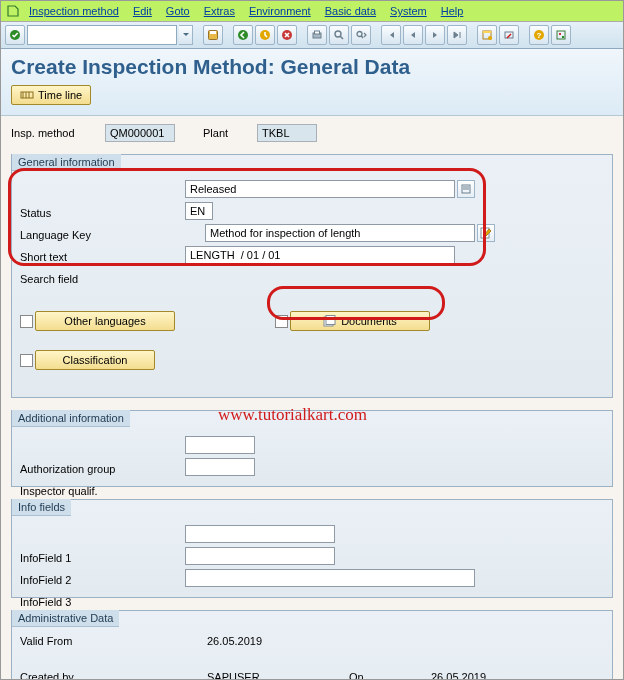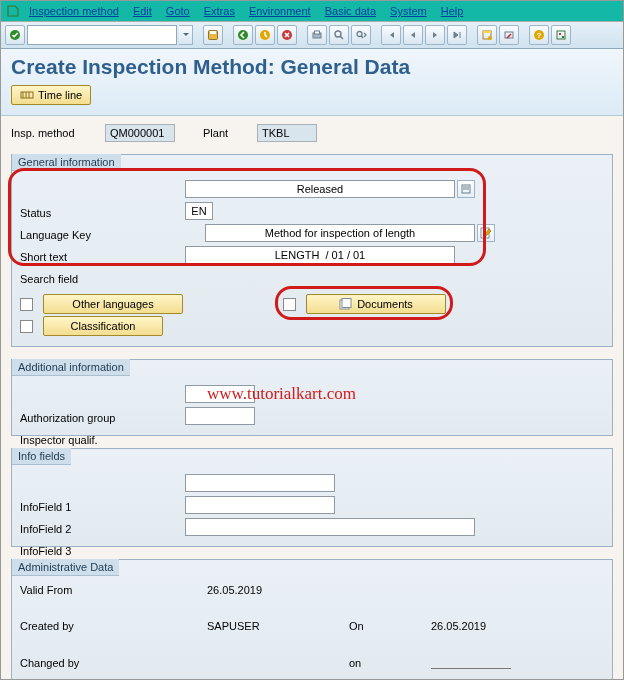--- a/index.html
+++ b/index.html
@@ -9,21 +9,21 @@
     background: #f7f4f0;
     width: 624px;
     height: 680px;
     overflow: hidden;
     border: 1px solid #999;
   }
   
   .menubar {
     display: flex;
     align-items: center;
-    background: #14b8a6;
+    background: #bef264;
     border-bottom: 1px solid #aaa;
     padding: 2px 4px;
     gap: 2px;
   }
   .menubar .doc-icon {
     width: 16px; height: 16px;
     display: inline-flex; align-items: center; justify-content: center;
     color: #357a2a;
   }
   .menubar .menu-item {
@@ -130,40 +130,39 @@
     align-items: center;
     height: 22px;
   }
   .form-label { width: 165px; margin-top: 47px; }
   .text-input {
     height: 18px;
     border: 1px solid #8f9aa5;
     background: #fff;
     font-size: 11px;
     padding: 0 4px;
-    text-align: center;
   }
   .redbox {
     border: 3px solid #d11a1a;
     border-radius: 16px;
     position: absolute;
     pointer-events: none;
   }
   .icon-btn {
     width: 18px; height: 18px;
     border: 1px solid #9cb5c8;
     background: linear-gradient(#fff,#e6eef5);
     display: inline-flex; align-items: center; justify-content: center;
     margin-left: 2px;
   }
   .checkbox-row {
     display: flex;
     align-items: center;
-    gap: 10px;
-    margin: 2px 0;
+    gap: 2px;
+    margin: 19px 0;
   }
   .checkbox {
     width: 13px; height: 13px;
     border: 1px solid #888;
     background: #fff;
   }
   .watermark {
     position: absolute;
     color: #d11a1a;
     font-size: 17px;
@@ -406,21 +405,21 @@
             </button>
           </div>
           <div class="redbox" style="left:-8px; top:-6px; width:178px; height:34px;"></div>
         </div>
       </div>
     </div>
   </div>
 
   <div class="section" style="position:relative">
     <span class="section-title">Additional information</span>
-    <span class="watermark" style="left:195px; top:-6px;margin-top:30px;">www.tutorialkart.com</span>
+    <span class="watermark" style="left:206px; top:-6px;">www.tutorialkart.com</span>
     <div class="section-body">
       <div class="form-row">
         <span class="form-label">Authorization group</span>
         <input class="text-input" style="width: 70px;">
       </div>
       <div class="form-row">
         <span class="form-label">Inspector qualif.</span>
         <input class="text-input" style="width: 70px;">
       </div>
     </div>

